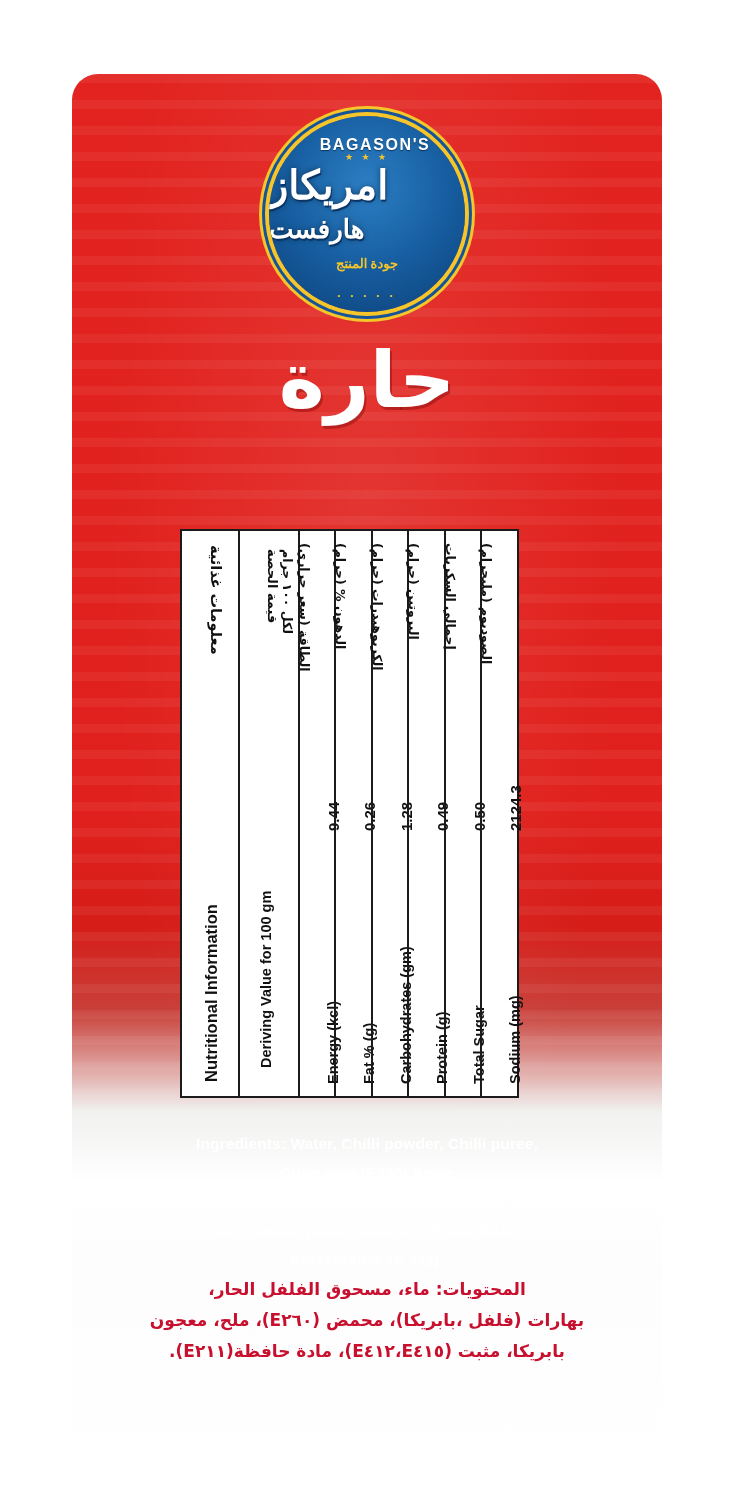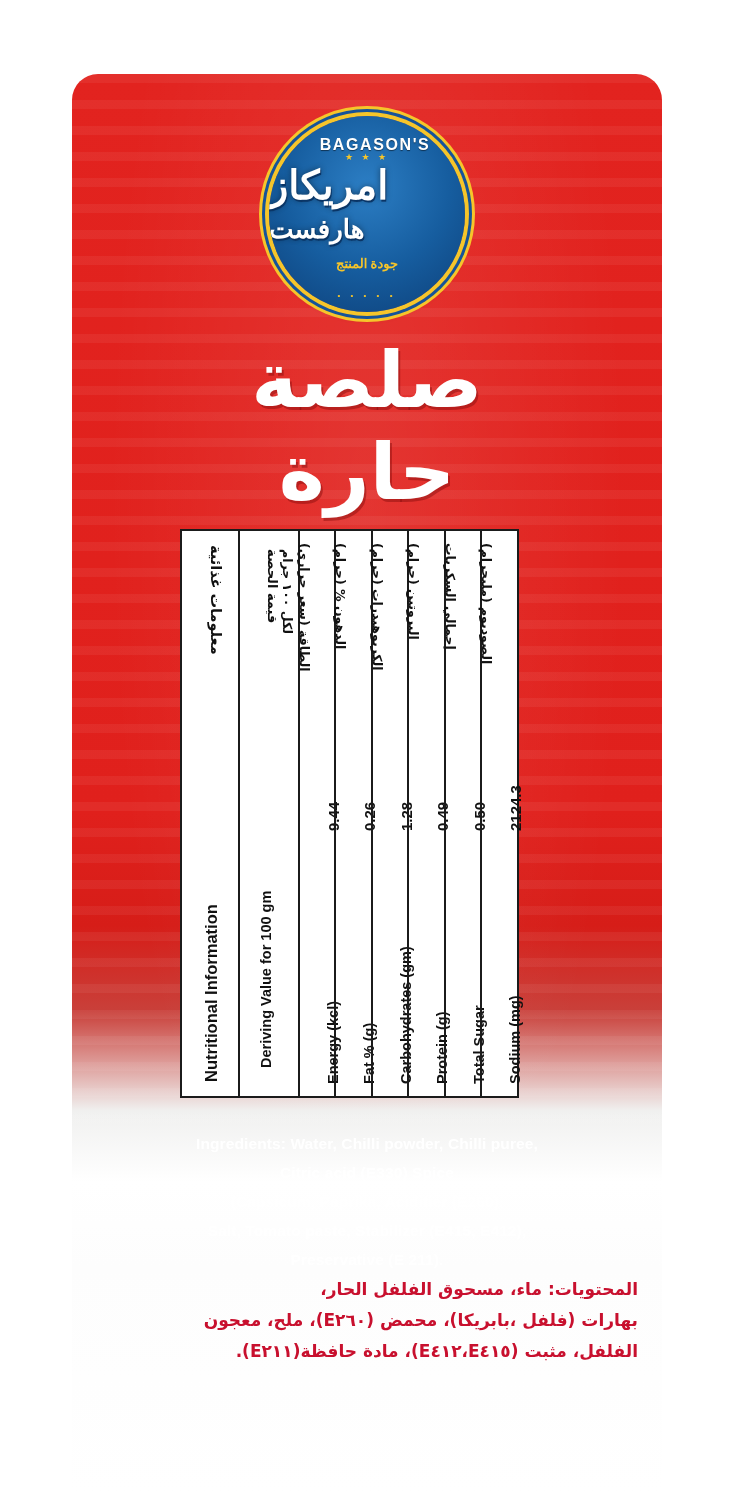--- a/index.html
+++ b/index.html
@@ -247,21 +247,21 @@
     font-weight: bold;
     line-height: 29px;
     letter-spacing: 0.1px;
     z-index: 6;
   }
   #ingredients-ar {
     position: absolute;
     top: 1200px;
     left: 24px;
     width: 542px;
-    text-align: right;
+    text-align: center;
     direction: rtl;
     color: #c8102e;
     font-family: "DejaVu Sans", sans-serif;
     font-size: 17px;
     font-weight: bold;
     line-height: 31px;
     z-index: 6;
   }
   #ingredients-ar .ar-l { display: block; }
 </style>
@@ -273,21 +273,20 @@
   <div id="logo-badge">
     <div class="ribbon-top">BAGASON'S</div>
     <div class="stars">★ ★ ★</div>
     <div class="ar-line1">امريكاز</div>
     <div class="ar-line2">هارفست</div>
     <div class="ar-sub">جودة المنتج</div>
     <div class="dots">• • • • •</div>
   </div>
 
   <div id="product-name">
-    <div class="pn-line">صلصة</div>
     <div class="pn-line">حارة</div>
   </div>
 
   <div id="nutrition-table">
 
     <div class="nt-row head">
       <span class="vtext v-en">Nutritional Information</span>
       <span class="vtext v-ar">معلومات غذائية</span>
     </div>
 
@@ -339,16 +338,16 @@
     <div>Ingredients: Water, Chilli powder, Chilli puree,</div>
     <div>Citric acid (E330) Spice</div>
     <div>(Capsicum, Paprika, Acidifier (E260),</div>
     <div>Salt, Tomato paste, Stabilizer (E415, E412),</div>
     <div>Preservative (E 211).</div>
   </div>
 
   <div id="ingredients-ar">
     <span class="ar-l">المحتويات: ماء، مسحوق الفلفل الحار،</span>
     <span class="ar-l">بهارات (فلفل ،بابريكا)، محمض  (E٢٦٠)، ملح، معجون</span>
-    <span class="ar-l">الفلفل،  مثبت (E٤١٥،E٤١٢)، مادة حافظة(E٢١١).</span>
+    <span class="ar-l">بابريكا،  مثبت (E٤١٥،E٤١٢)، مادة حافظة(E٢١١).</span>
   </div>
 
 </div>
 
 </body></html>

